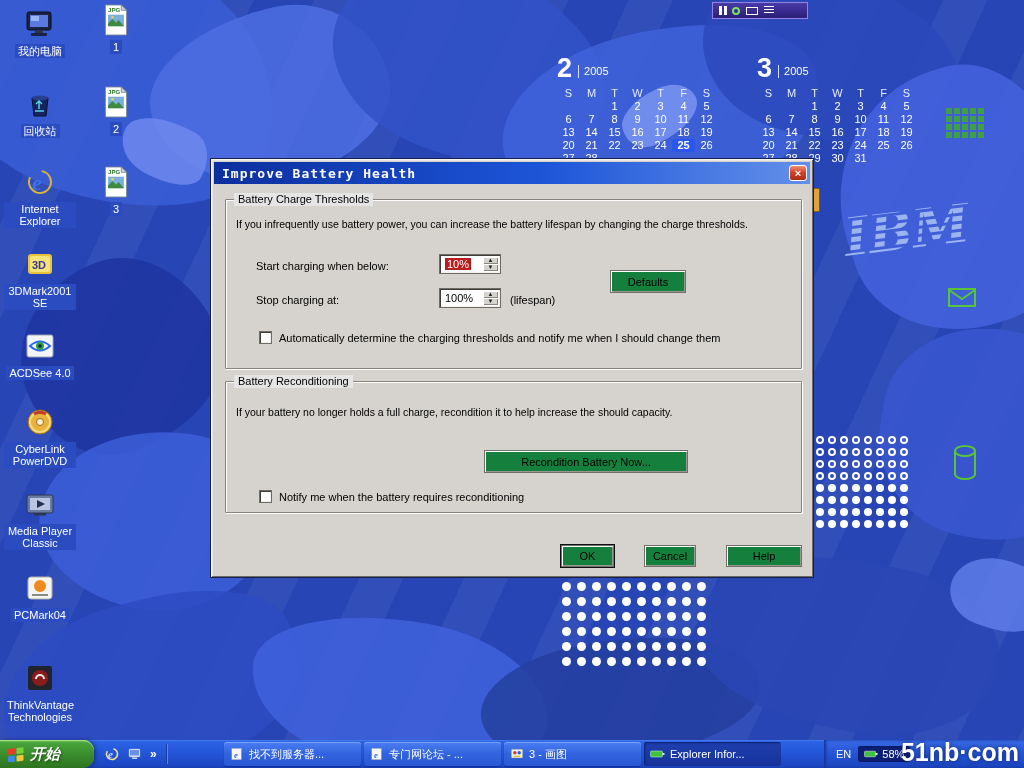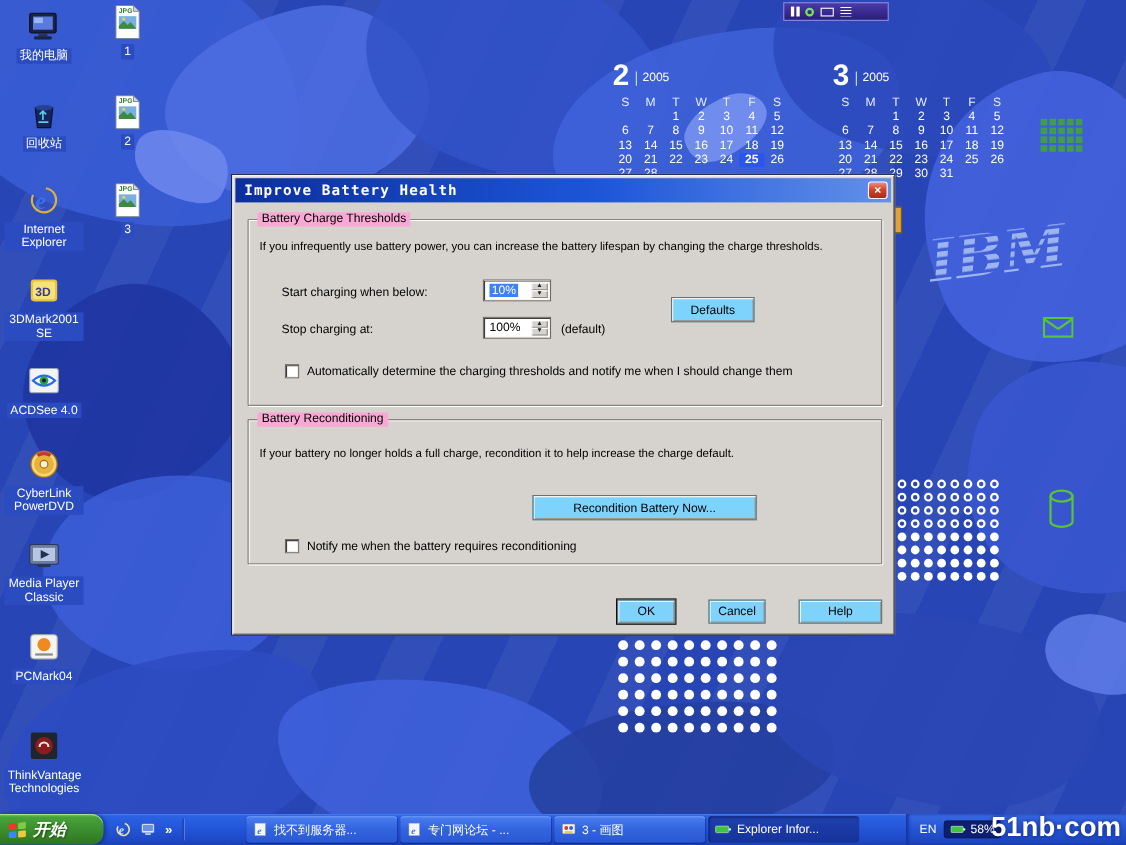--- a/index.html
+++ b/index.html
@@ -41,30 +41,30 @@
   .desk-label{margin-top:2px;font-size:11px;line-height:12px;color:#fff;background:#2a4cc0;padding:1px 3px;text-align:center;max-width:72px}
 
   
   .bg-sliver{position:absolute;left:806px;top:188px;width:14px;height:24px;z-index:5;background:#e2a23a;border:1px solid #7a5a10}
 
   
   .dialog{position:absolute;left:210px;top:158px;width:604px;height:420px;z-index:10;background:#d6d3ce;border:1px solid #16214e;box-shadow:inset 1px 1px 0 #f7f5f1,inset -1px -1px 0 #6e6a64,inset 2px 2px 0 #e9e6e1}
   .dlg-title{position:absolute;left:3px;top:3px;right:3px;height:22px;background:linear-gradient(90deg,#0c2f9e 0%,#1d55d8 55%,#6490ea 100%);display:flex;align-items:center;padding-left:8px;color:#fff;font-family:"DejaVu Sans Mono",monospace;font-weight:bold;font-size:13px;letter-spacing:1px;cursor:default}
   .dlg-close{position:absolute;right:6px;top:6px;width:18px;height:16px;border:1px solid #fff;border-radius:3px;background:linear-gradient(#f09078,#d4442a 45%,#a82c14);color:#fff;font-size:11px;line-height:14px;text-align:center;font-weight:bold;cursor:pointer}
   .groupbox{position:absolute;border:1px solid #87837b;box-shadow:1px 1px 0 #ffffff,inset 1px 1px 0 #ffffff;border-radius:1px}
-  .legend{position:absolute;top:-7px;left:8px;background:#f9a8d4;padding:0 4px;font-size:11px;line-height:13px;white-space:nowrap}
+  .legend{position:absolute;top:-7px;left:8px;background:#e5e5e5;padding:0 4px;font-size:11px;line-height:13px;white-space:nowrap}
   .dlg-text{position:absolute;font-size:10.5px;white-space:nowrap;color:#000}
   .fld-label{position:absolute;font-size:11px;white-space:nowrap;color:#000}
-  .btn{position:absolute;background:#7dd3fc;font-size:11px;display:flex;align-items:center;justify-content:center;border:1px solid #716f6a;box-shadow:inset 1px 1px 0 #ffffff,inset -1px -1px 0 #9a9790;cursor:pointer;color:#000}
+  .btn{position:absolute;background:#15803d;font-size:11px;display:flex;align-items:center;justify-content:center;border:1px solid #716f6a;box-shadow:inset 1px 1px 0 #ffffff,inset -1px -1px 0 #9a9790;cursor:pointer;color:#000}
   .btn.default{outline:1px solid #101010}
   .chk{position:absolute;display:flex;align-items:center;gap:7px;font-size:11px;cursor:pointer;color:#000;white-space:nowrap}
   .chk .box{width:13px;height:13px;background:#fff;border:1px solid #6e6a64;box-shadow:inset 1px 1px 0 #403e3a,inset -1px -1px 0 #f0eeea;flex:none}
   .spin{position:absolute;width:62px;height:20px;background:#fff;border:1px solid #6e6a64;box-shadow:inset 1px 1px 0 #403e3a,inset -1px -1px 0 #f4f2ee;display:flex}
   .spin .val{flex:1;font-size:11px;line-height:18px;padding-left:5px;color:#000}
-  .spin .val .sel{background:#3b82f6;color:#fff;padding:0 2px}
+  .spin .val .sel{background:#b91c1c;color:#fff;padding:0 2px}
   .spin .arrows{width:15px;display:flex;flex-direction:column;margin:2px 2px 2px 0}
   .spin .arrows div{flex:1;background:#d6d3ce;box-shadow:inset 1px 1px 0 #fff,inset -1px -1px 0 #8a8780;font-size:6px;line-height:7px;text-align:center;color:#222;cursor:pointer}
 
   
   .taskbar{position:absolute;left:0;top:740px;width:1024px;height:28px;z-index:50;background:linear-gradient(#4a80f0 0%,#2b62e4 6%,#2456d8 45%,#1c46c2 92%,#173db0 100%)}
   .start-btn{position:absolute;left:0;top:0;width:94px;height:28px;border-radius:0 11px 11px 0;background:linear-gradient(#7ed05e 0%,#48a339 10%,#3a8c2d 55%,#2e741f 100%);display:flex;align-items:center;gap:5px;padding-left:7px;color:#fff;font-weight:bold;font-style:italic;font-size:15px;text-shadow:1px 1px 2px #1c4a12;box-shadow:inset 0 1px 0 #a8e088,2px 0 4px rgba(0,0,20,.35);cursor:pointer}
   .ql{position:absolute;left:104px;top:2px;height:24px;display:flex;align-items:center;gap:7px}
   .ql .chev{color:#fff;font-size:12px;font-weight:bold;cursor:pointer}
   .ql-divider{width:1px;height:20px;background:#1a3aa0;box-shadow:1px 0 0 #5a86ee;margin:0 2px}
   .task-btns{position:absolute;left:224px;top:2px;display:flex;gap:3px}
@@ -548,31 +548,31 @@
     <div class="btn" style="left:384px;top:70px;width:76px;height:23px">Defaults</div>
 
     <div class="fld-label" style="left:30px;top:94px">Stop charging at:</div>
     <div class="spin" style="left:213px;top:88px">
       <div class="val">100%</div>
       <div class="arrows">
           <div>▲</div>
           <div>▼</div>
         </div>
     </div>
-    <div class="fld-label" style="left:284px;top:94px">(default)</div>
+    <div class="fld-label" style="left:284px;top:94px">(lifespan)</div>
 
     <div class="chk" style="left:33px;top:131px">
       <span class="box"></span>
       <span>Automatically determine the charging thresholds and notify me when I should change them</span>
     </div>
   </div>
 
   <div class="groupbox" style="left:14px;top:222px;width:577px;height:132px">
     <div class="legend">Battery Reconditioning</div>
-    <div class="dlg-text" style="left:10px;top:24px">If your battery no longer holds a full charge, recondition it to help increase the charge default.</div>
+    <div class="dlg-text" style="left:10px;top:24px">If your battery no longer holds a full charge, recondition it to help increase the should capacity.</div>
     <div class="btn" style="left:258px;top:68px;width:204px;height:23px">Recondition Battery Now...</div>
     <div class="chk" style="left:33px;top:108px">
       <span class="box"></span>
       <span>Notify me when the battery requires reconditioning</span>
     </div>
   </div>
 
   <div class="btn default" style="left:350px;top:386px;width:53px;height:22px">OK</div>
   <div class="btn" style="left:433px;top:386px;width:52px;height:22px">Cancel</div>
   <div class="btn" style="left:515px;top:386px;width:76px;height:22px">Help</div>

